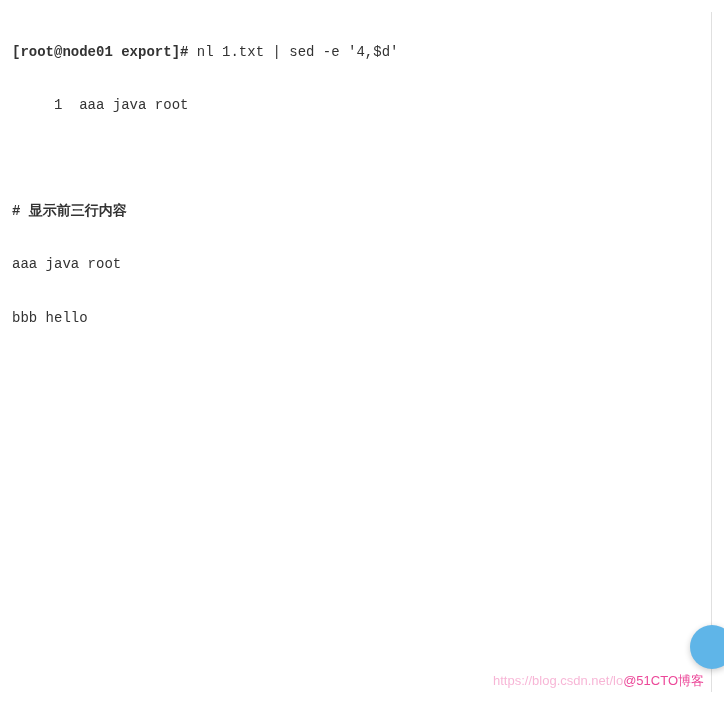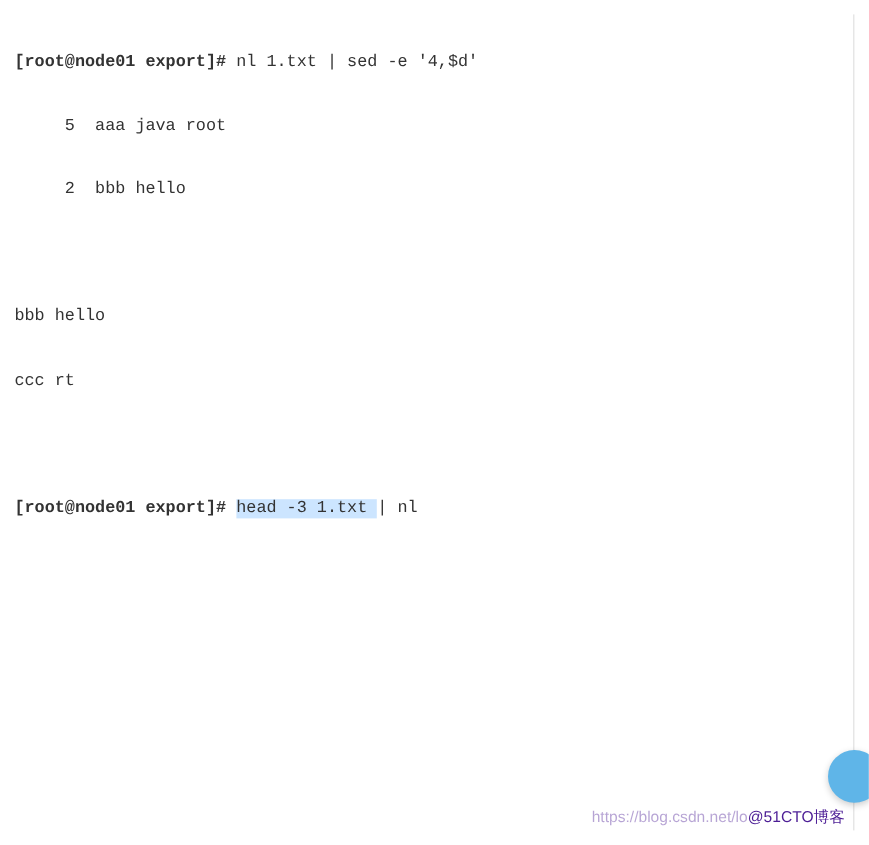--- a/index.html
+++ b/index.html
@@ -31,21 +31,21 @@
     .bold {
       font-weight: bold;
     }
     .highlight {
       background-color: #cce5ff;
     }
     .watermark {
       position: absolute;
       bottom: 10px;
       right: 20px;
-      color: #4c1d95;
+      color: #ec4899;
       font-size: 13px;
       font-family: Arial, sans-serif;
     }
     .watermark-light {
       opacity: 0.4;
     }
     .fab {
       position: absolute;
       right: -10px;
       bottom: 35px;
@@ -54,27 +54,26 @@
       border-radius: 50%;
       background: #5fb5e8;
       box-shadow: 0 2px 6px rgba(0,0,0,0.2);
     }
   </style>
 </head>
 <body>
 
 <div class="terminal-content">
 <span class="line"><span class="bold">[root@node01 export]#</span><span> nl 1.txt | sed -e '4,$d'</span></span>
-<span class="line">     5  aaa java root</span>
-<span class="line">     2  bbb hello</span>
+<span class="line">     1  aaa java root</span>
 <span class="line"> </span>
+<span class="line bold"># 显示前三行内容</span>
+<span class="line">aaa java root</span>
 <span class="line">bbb hello</span>
-<span class="line">ccc rt</span>
 <span class="line"> </span>
-<span class="line"><span class="bold">[root@node01 export]#</span><span> </span><span class="highlight">head -3 1.txt </span><span>| nl</span></span>
 
 
 
 
 
 
 
 
 
 

